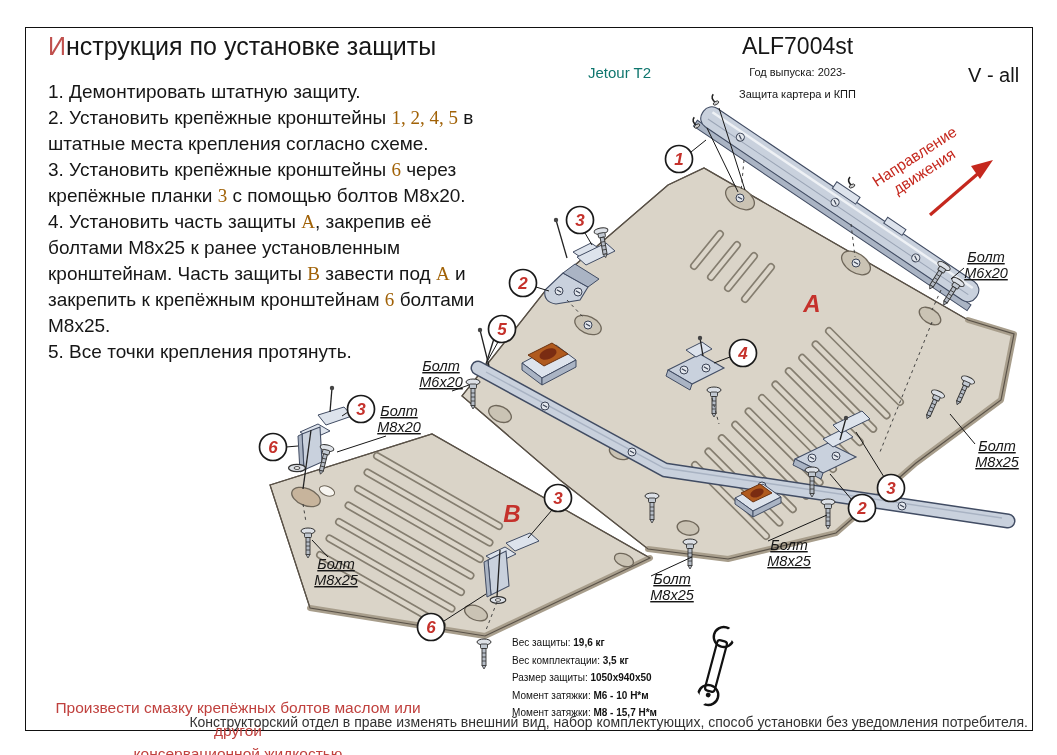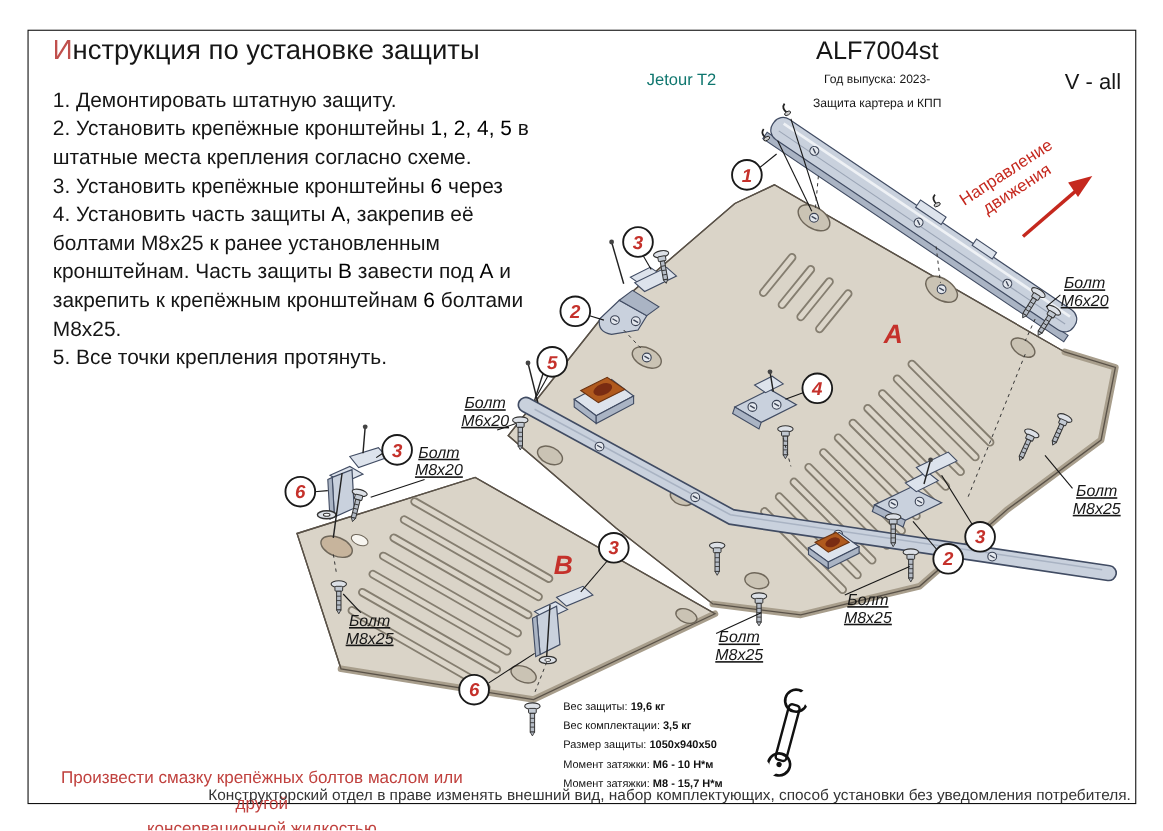--- a/index.html
+++ b/index.html
@@ -1,21 +1,21 @@
 <!DOCTYPE html>
 <html><head>
 <meta charset="utf-8">
 <style>
   html,body{margin:0;padding:0;background:#fff;}
   .page{position:relative;width:1057px;height:755px;background:#fff;font-family:"Liberation Sans",sans-serif;overflow:hidden;}
   .frame{position:absolute;left:25px;top:27px;width:1006px;height:702px;border:1.6px solid #111;}
   .title{position:absolute;left:48px;top:32px;font-size:25px;color:#161616;white-space:nowrap;}
   .title .tred{color:#c0504d;}
   .instr{position:absolute;left:48px;top:79px;width:470px;font-size:19px;line-height:26px;color:#161616;}
-  .instr .red{color:#000000;}
+  .instr .red{color:#a16207;font-family:Liberation Serif, serif;}
   .hdr-model{position:absolute;left:588px;top:64px;font-size:15px;color:#0f766e;}
   .hdr-code{position:absolute;left:690px;top:33px;width:215px;text-align:center;color:#161616;}
   .hdr-code .code{font-size:23px;}
   .hdr-code .sub{font-size:11px;line-height:19px;margin-top:3px;}
   .hdr-v{position:absolute;left:968px;top:64px;font-size:20px;color:#161616;}
   .note{position:absolute;left:38px;top:672px;width:400px;text-align:center;font-size:15.5px;line-height:23px;color:#c0413e;margin-top:24px;}
   .specs{position:absolute;left:512px;top:634px;font-size:10px;line-height:17.5px;color:#111;}
   .specs b{font-weight:bold;}
   .footer{position:absolute;right:29px;top:714px;font-size:14px;color:#333;}
   svg.diagram{position:absolute;left:0;top:0;}
@@ -45,20 +45,21 @@
 <div class="page">
   <div class="frame"></div>
 
   <div class="title"><span class="tred">И</span><span>нструкция по установке защиты</span></div>
 
   <div class="instr" id="instructions">
       <div class="iline"><span>1. Демонтировать штатную защиту.</span></div>
       <div class="iline"><span>2. Установить крепёжные кронштейны </span><span class="red">1, 2, 4, 5</span><span> в</span></div>
       <div class="iline"><span>штатные места крепления согласно схеме.</span></div>
       <div class="iline"><span>3. Установить крепёжные кронштейны </span><span class="red">6</span><span> через</span></div>
+      <div class="iline"><span>крепёжные планки </span><span class="red">3</span><span> с помощью болтов М8х20.</span></div>
       <div class="iline"><span>4. Установить часть защиты </span><span class="red">А</span><span>, закрепив её</span></div>
       <div class="iline"><span>болтами М8х25 к ранее установленным</span></div>
       <div class="iline"><span>кронштейнам. Часть защиты </span><span class="red">В</span><span> завести под </span><span class="red">А</span><span> и</span></div>
       <div class="iline"><span>закрепить к крепёжным кронштейнам </span><span class="red">6</span><span> болтами</span></div>
       <div class="iline"><span>М8х25.</span></div>
       <div class="iline"><span>5. Все точки крепления протянуть.</span></div>
     </div>
 
   <div class="hdr-model">Jetour T2</div>
   <div class="hdr-code">

